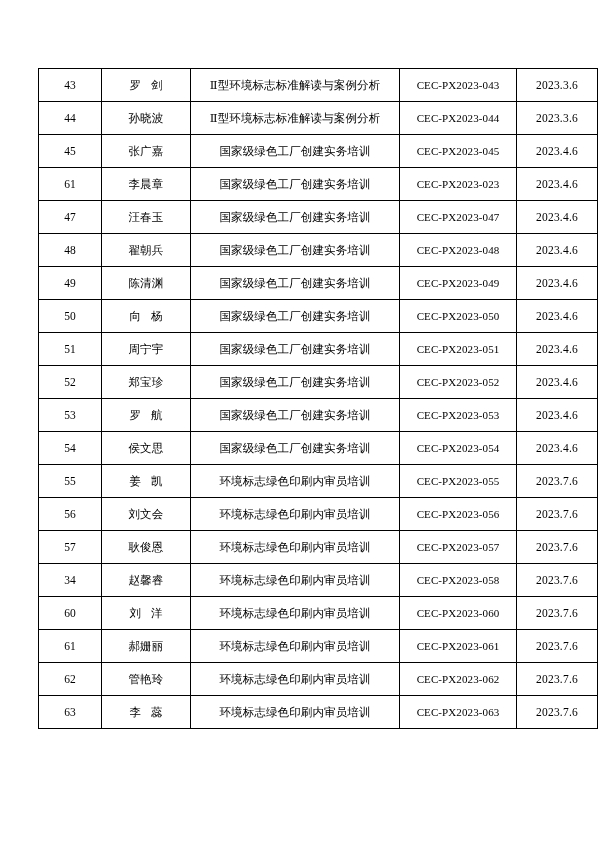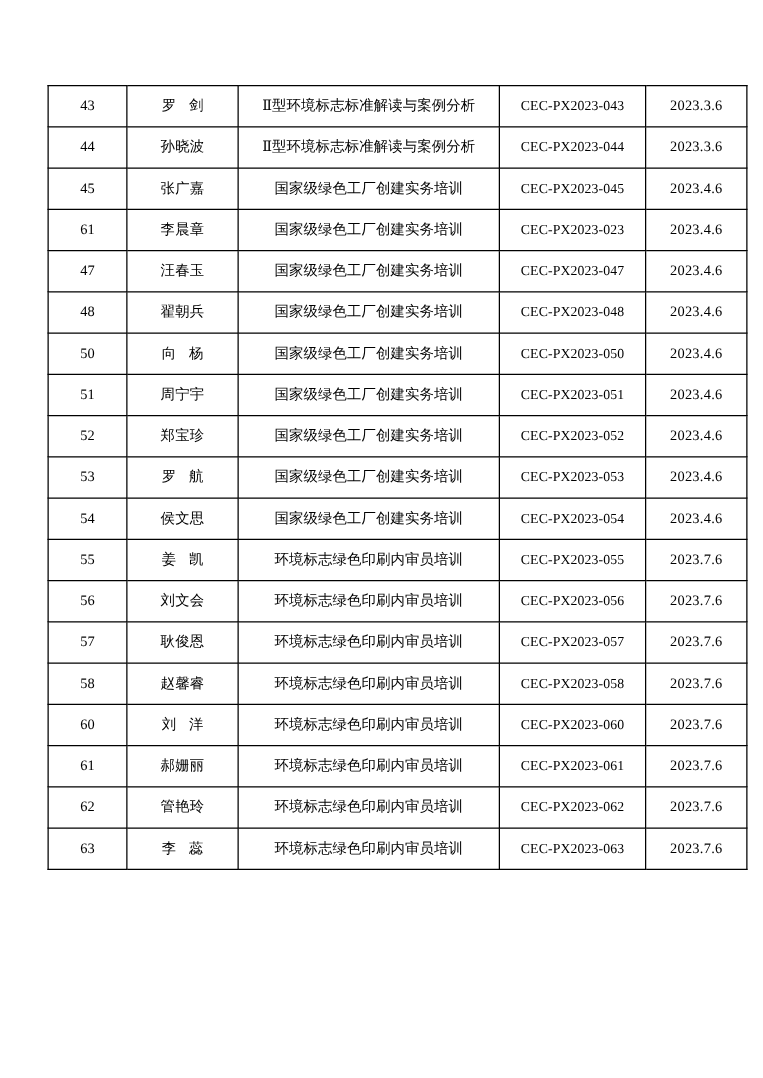--- a/index.html
+++ b/index.html
@@ -110,20 +110,27 @@
           <td class="col-date"><span class="date-text">2023.4.6</span></td>
         </tr>
         <tr>
           <td class="col-no">48</td>
           <td class="col-name"><span class="name-3">翟朝兵</span></td>
           <td class="col-course"><span class="course-text">国家级绿色工厂创建实务培训</span></td>
           <td class="col-code"><span class="code-text">CEC-PX2023-048</span></td>
           <td class="col-date"><span class="date-text">2023.4.6</span></td>
         </tr>
         <tr>
+          <td class="col-no">49</td>
+          <td class="col-name"><span class="name-3">陈清渊</span></td>
+          <td class="col-course"><span class="course-text">国家级绿色工厂创建实务培训</span></td>
+          <td class="col-code"><span class="code-text">CEC-PX2023-049</span></td>
+          <td class="col-date"><span class="date-text">2023.4.6</span></td>
+        </tr>
+        <tr>
           <td class="col-no">50</td>
           <td class="col-name"><span class="name-2">向 杨</span></td>
           <td class="col-course"><span class="course-text">国家级绿色工厂创建实务培训</span></td>
           <td class="col-code"><span class="code-text">CEC-PX2023-050</span></td>
           <td class="col-date"><span class="date-text">2023.4.6</span></td>
         </tr>
         <tr>
           <td class="col-no">51</td>
           <td class="col-name"><span class="name-3">周宁宇</span></td>
           <td class="col-course"><span class="course-text">国家级绿色工厂创建实务培训</span></td>
@@ -166,21 +173,21 @@
           <td class="col-date"><span class="date-text">2023.7.6</span></td>
         </tr>
         <tr>
           <td class="col-no">57</td>
           <td class="col-name"><span class="name-3">耿俊恩</span></td>
           <td class="col-course"><span class="course-text">环境标志绿色印刷内审员培训</span></td>
           <td class="col-code"><span class="code-text">CEC-PX2023-057</span></td>
           <td class="col-date"><span class="date-text">2023.7.6</span></td>
         </tr>
         <tr>
-          <td class="col-no">58</td>
+          <td class="col-no">34</td>
           <td class="col-name"><span class="name-3">赵馨睿</span></td>
           <td class="col-course"><span class="course-text">环境标志绿色印刷内审员培训</span></td>
           <td class="col-code"><span class="code-text">CEC-PX2023-058</span></td>
           <td class="col-date"><span class="date-text">2023.7.6</span></td>
         </tr>
         <tr>
           <td class="col-no">60</td>
           <td class="col-name"><span class="name-2">刘 洋</span></td>
           <td class="col-course"><span class="course-text">环境标志绿色印刷内审员培训</span></td>
           <td class="col-code"><span class="code-text">CEC-PX2023-060</span></td>

